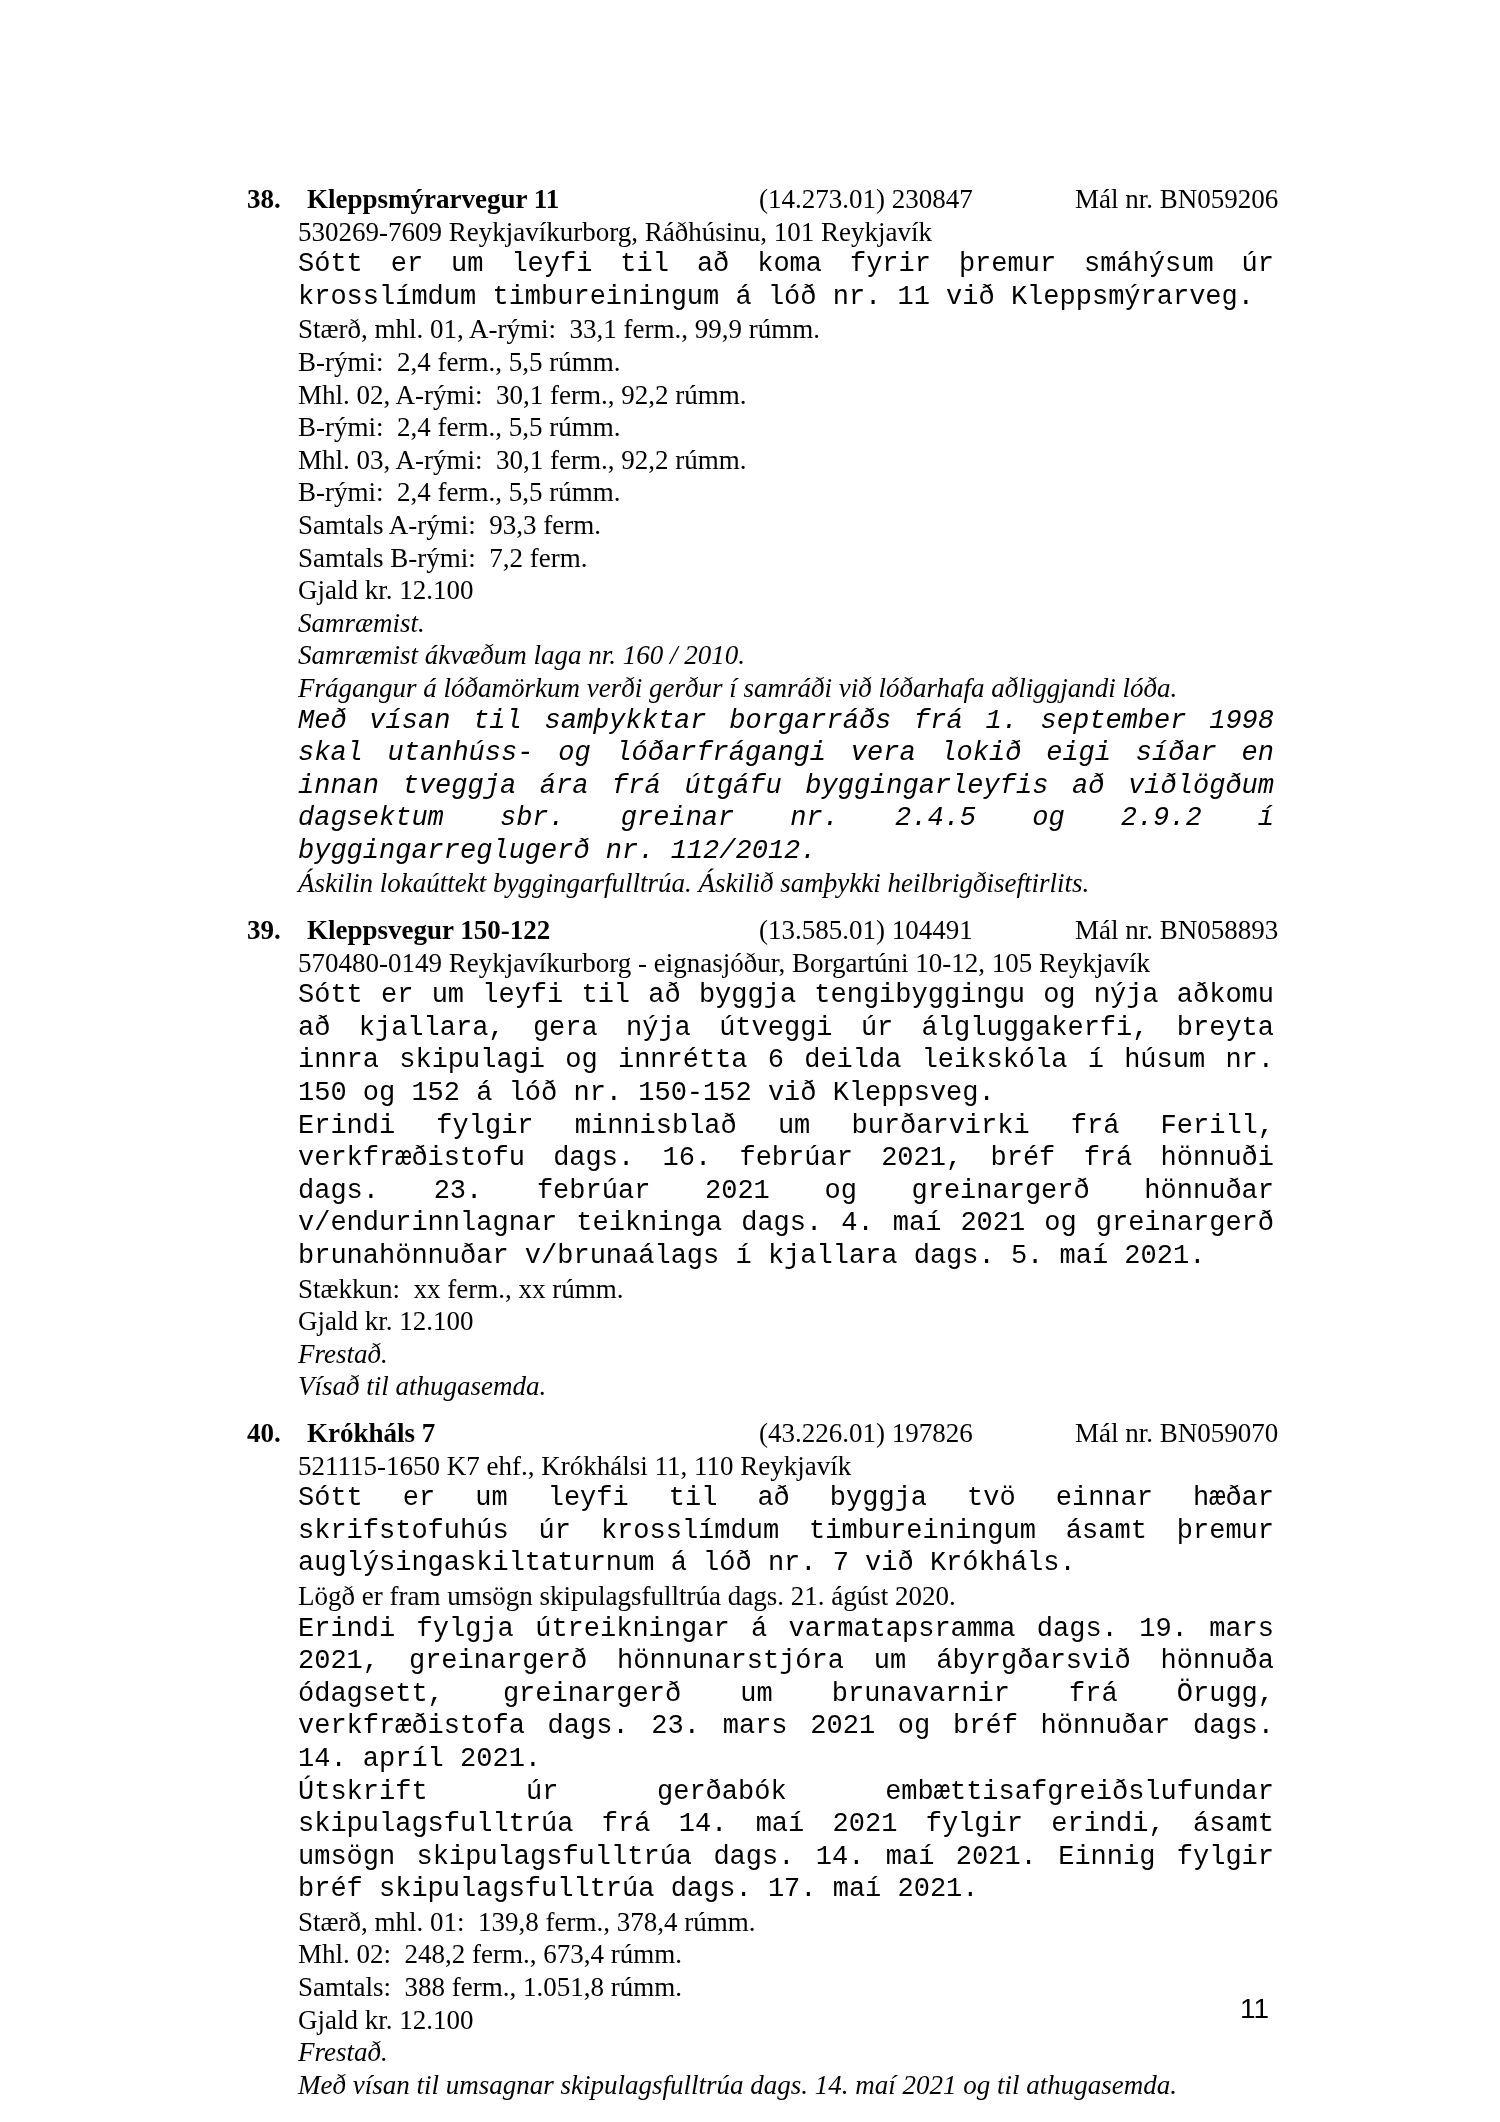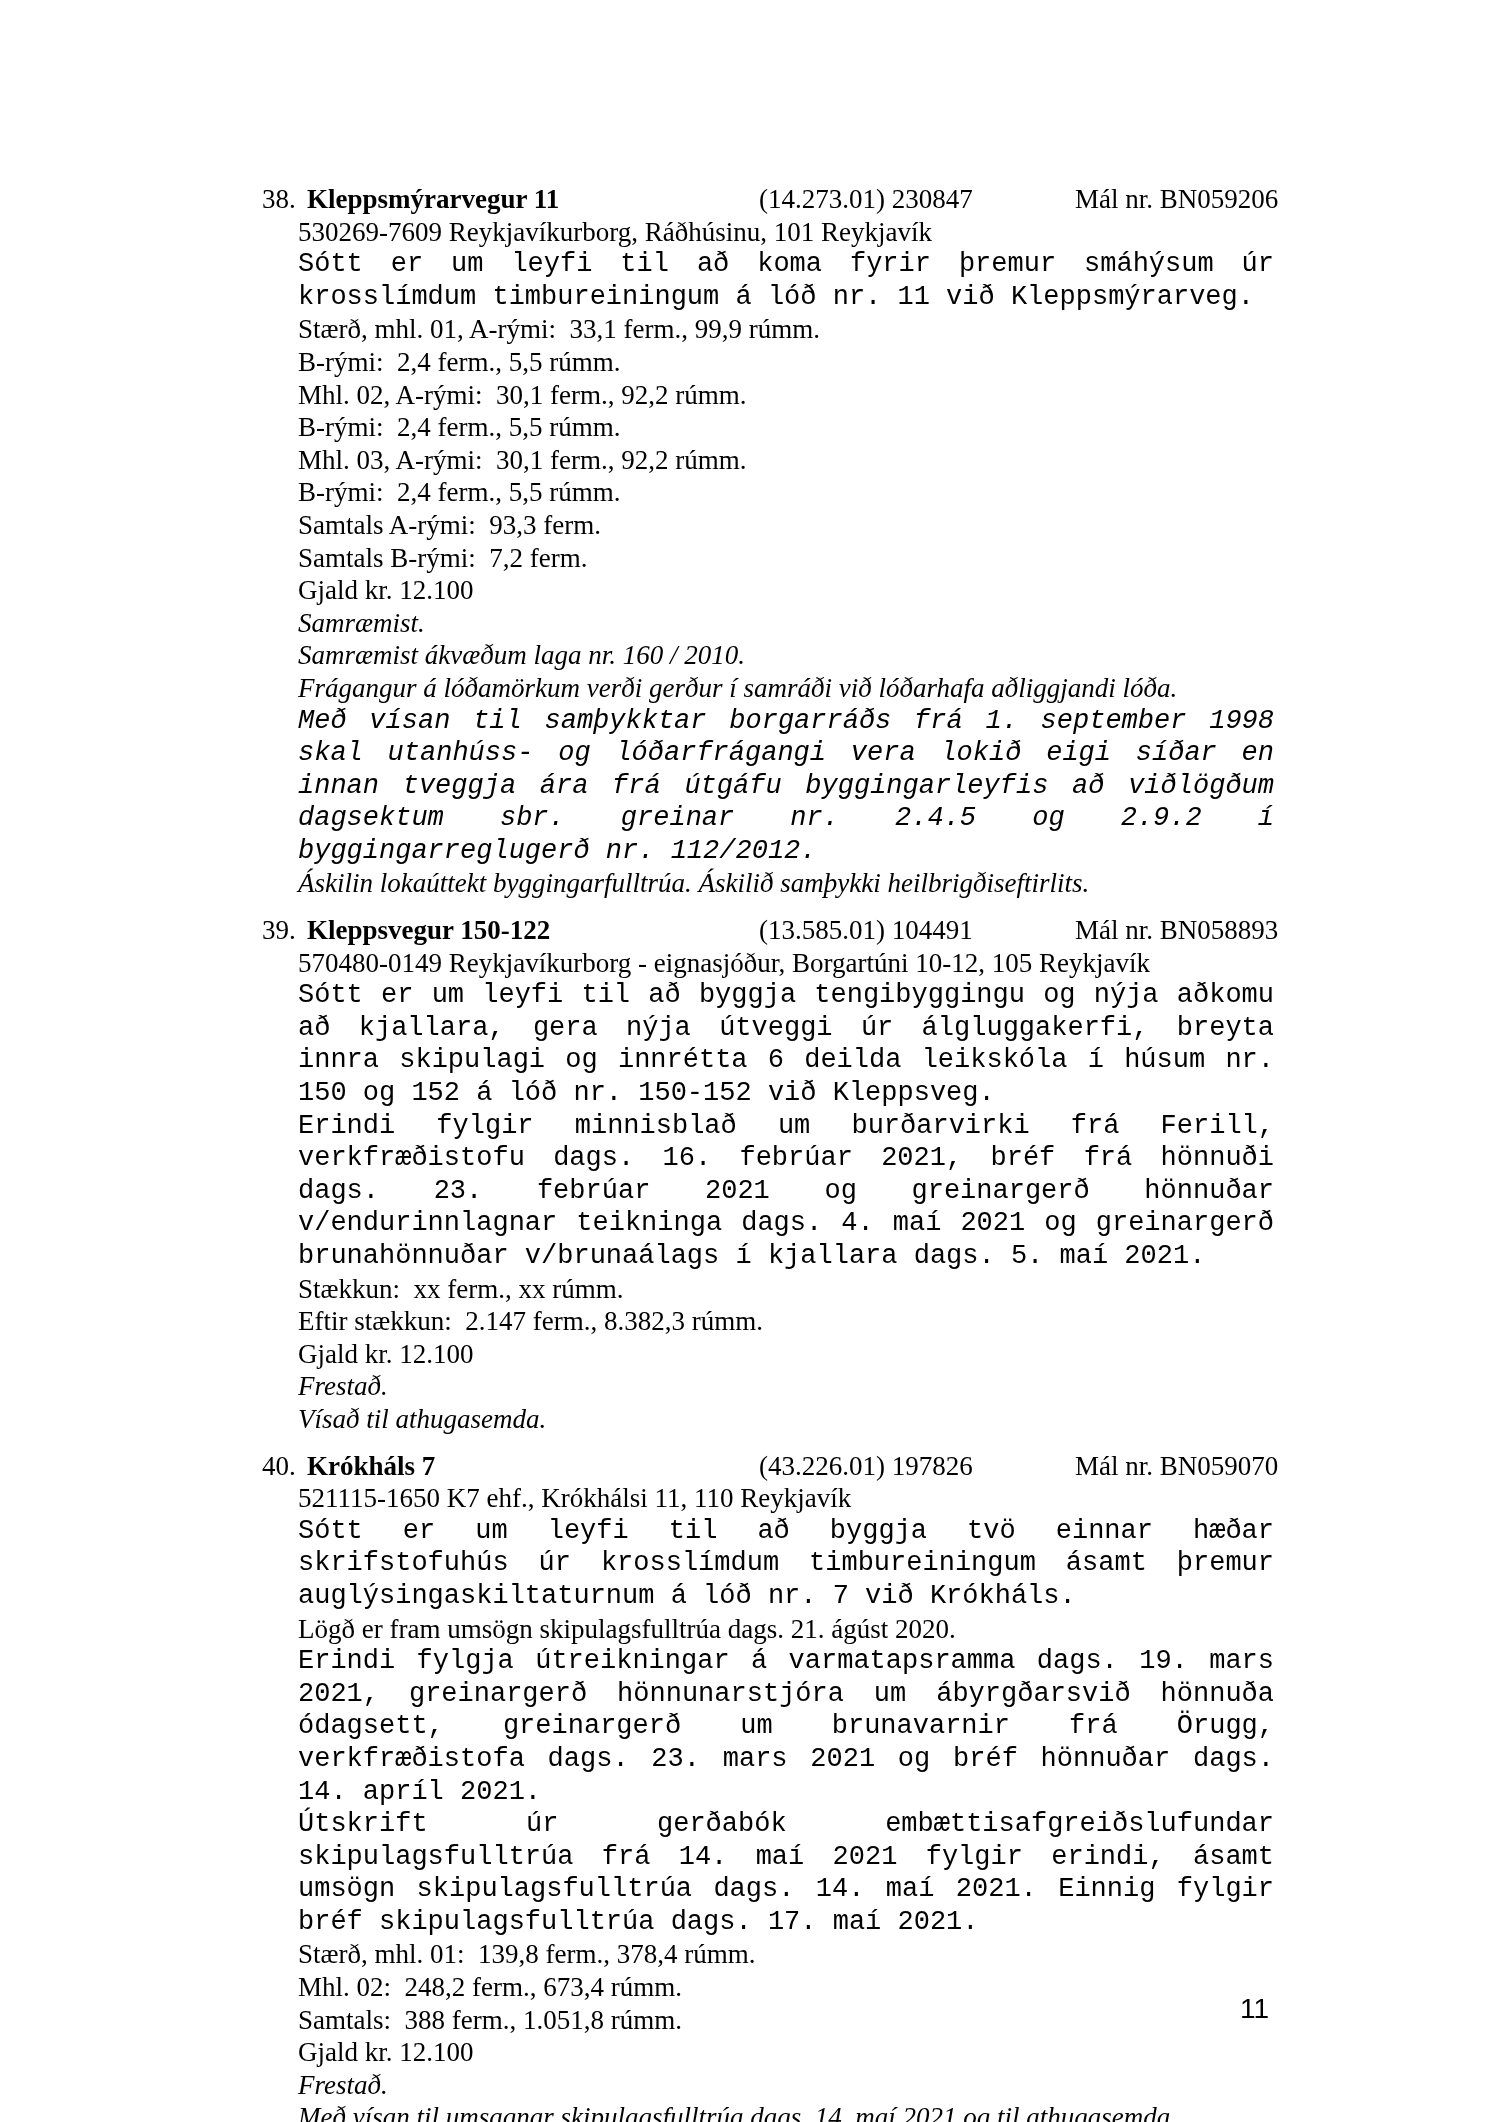--- a/index.html
+++ b/index.html
@@ -22,21 +22,21 @@
     font-family: "Liberation Serif", serif;
     font-size: 27px;
     line-height: 32.6px;
     color: #000;
   }
   .item { margin-bottom: 14px; }
   .heading {
     position: relative;
     height: 32.6px;
   }
-  .heading .num   { position: absolute; left: 15px; }
+  .heading .num   { position: absolute; left: 0; font-weight: bold; }
   .heading .title { position: absolute; left: 60px; font-weight: bold; white-space: nowrap; }
   .heading .plot  { position: absolute; left: 512px; white-space: nowrap; }
   .heading .case  { position: absolute; left: 828px; white-space: nowrap; }
   .body { margin-left: 51px; width: 976px; }
   .para { text-align: left; }
   .para.justify { text-align: justify; font-family: Liberation Mono, monospace; }
   .line { white-space: pre-wrap; }
   .italic { font-style: italic; }
   .page-number {
     position: absolute;
@@ -86,21 +86,20 @@
       <span class="title">Kleppsvegur 150-122</span>
       <span class="plot">(13.585.01) 104491</span>
       <span class="case">Mál nr. BN058893</span>
     </div>
     <div class="body">
       <div class="line">570480-0149 Reykjavíkurborg - eignasjóður, Borgartúni 10-12, 105 Reykjavík</div>
       <div class="blocks">
           <div class="para justify">Sótt er um leyfi til að byggja tengibyggingu og nýja aðkomu að kjallara, gera nýja útveggi úr álgluggakerfi, breyta innra skipulagi og innrétta 6 deilda leikskóla í húsum nr. 150 og 152 á lóð nr. 150-152 við Kleppsveg.</div>
           <div class="para justify">Erindi fylgir minnisblað um burðarvirki frá Ferill, verkfræðistofu dags. 16. febrúar 2021, bréf frá hönnuði dags. 23. febrúar 2021 og greinargerð hönnuðar v/endurinnlagnar teikninga dags. 4. maí 2021 og greinargerð brunahönnuðar v/brunaálags í kjallara dags. 5. maí 2021.</div>
           <div class="line">Stækkun:  xx ferm., xx rúmm.</div>
-          <div class="line">Eftir stækkun:  2.147 ferm., 8.382,3 rúmm.</div>
           <div class="line">Gjald kr. 12.100</div>
           <div class="line italic">Frestað.</div>
           <div class="line italic">Vísað til athugasemda.</div>
         </div>
     </div>
   </section>
 
   <section class="item">
     <div class="heading">
       <span class="num">40.</span>

